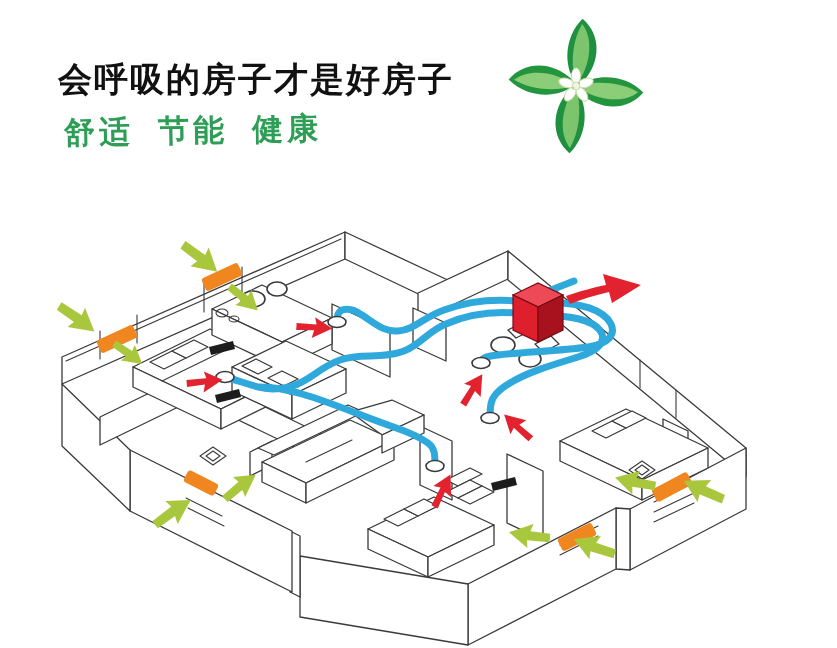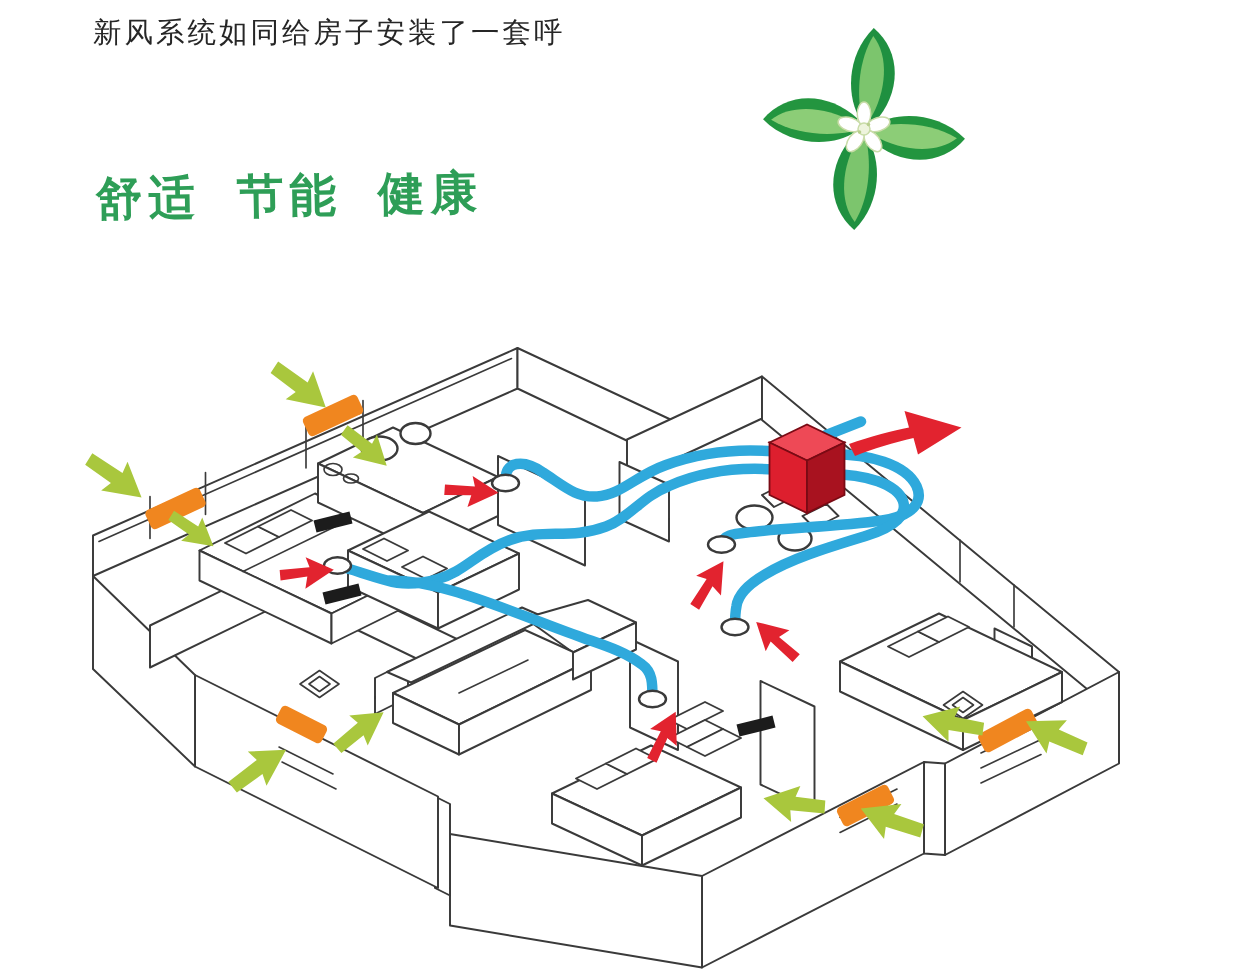--- a/index.html
+++ b/index.html
@@ -23,22 +23,22 @@
   .grn{fill:var(--fresh-green,#a9c73d);}
   .vent{fill:var(--vent-orange,#f0861f);}
   .dark{fill:#1c1c1c;}
 </style>
 </head>
 <body>
 
 <div class="page">
 
   <div class="intro">
-    <div>新风系统如同给房子安装了一套呼</div>
   </div>
+  <div class="headline">会呼吸的房子才是好房子</div>
   <div class="slogan">
     <span>舒适</span>
     <span>节能</span>
     <span>健康</span>
   </div>
 
   <svg class="pinwheel" width="160" height="145" viewBox="0 0 160 145">
     <g transform="translate(76,76)">
       <g transform="rotate(-18)">
         <path d="M0,-6 C-5,-22 3,-50 27,-62 C40,-41 31,-15 8,-2 Z" fill="#1f9040"></path>

